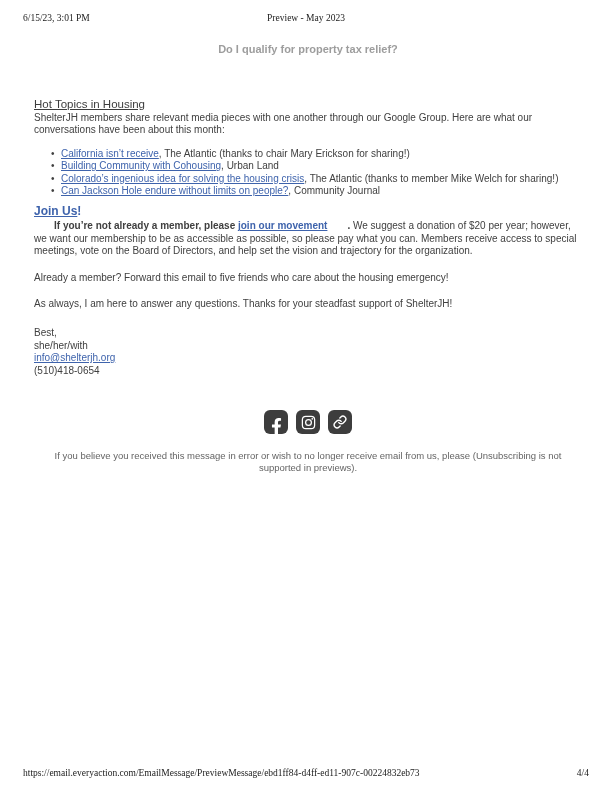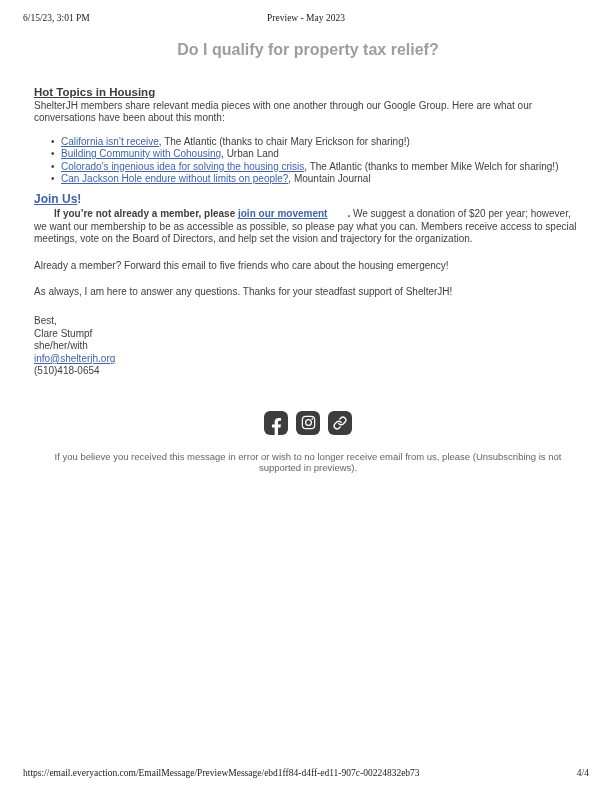--- a/index.html
+++ b/index.html
@@ -21,24 +21,24 @@
     position:absolute; left:50%; transform:translateX(-50%); white-space:nowrap;
   }
   .print-footer { bottom:14px; display:flex; justify-content:space-between; }
   
   .content {
     position:absolute; top:0; left:34px; width:548px;
     font-size:10px; line-height:12.4px; color:#404040;
   }
   .subject {
     margin-top:42px; text-align:center;
-    font-size:16px; font-weight:bold; color:#9d9d9d; line-height:15px;
+    font-size:11px; font-weight:bold; color:#9d9d9d; line-height:15px;
   }
   .hot-heading {
-    margin-top:28px; font-size:11.5px; font-weight:bold;
+    margin-top:40px; font-size:11.5px; font-weight:normal;
     text-decoration:underline; color:#3d3d3d; line-height:14px;
   }
   .intro { margin:1px 0 0; }
   ul.topics { list-style:none; margin:11px 0 0; padding:0 0 0 18px; }
   ul.topics li { position:relative; padding-left:9px; }
   ul.topics li::before {
     content:"\2022"; position:absolute; left:-1px; top:0; color:#404040;
   }
   .link { color:#3e63ac; text-decoration:underline; cursor:pointer; }
   .join-heading { margin-top:7px; font-size:12px; font-weight:bold; line-height:14px; }
@@ -85,39 +85,38 @@
       <li>
         <a class="link">California isn’t receive</a><span>, The Atlantic (thanks to chair Mary Erickson for sharing!)</span>
       </li>
       <li>
         <a class="link">Building Community with Cohousing</a><span>, Urban Land</span>
       </li>
       <li>
         <a class="link">Colorado’s ingenious idea for solving the housing crisis</a><span>, The Atlantic (thanks to member Mike Welch for sharing!)</span>
       </li>
       <li>
-        <a class="link">Can Jackson Hole endure without limits on people?</a><span>, Mountain Journal</span>
+        <a class="link">Can Jackson Hole endure without limits on people?</a><span>, Community Journal</span>
       </li>
     </ul>
 
     <div class="join-heading">
       <a class="link">Join Us</a><span class="bang link">!</span>
     </div>
 
     <p class="join-para">
       <b>If you’re not already a member, please </b><a class="link" style="font-weight:bold">join our movement</a><b>.</b><span> We suggest a donation of $20 per year; however, we want our membership to be as accessible as possible, so please pay what you can. Members receive access to special meetings, vote on the Board of Directors, and help set the vision and trajectory for the organization.</span>
     </p>
 
     <p class="plain">Already a member? Forward this email to five friends who care about the housing emergency!</p>
 
     <p class="plain">As always, I am here to answer any questions. Thanks for your steadfast support of ShelterJH!</p>
 
     <div class="signature">
       <div>Best,</div>
-      <div>Clare Stumpf</div>
       <div>she/her/with</div>
       <div><a class="link">info@shelterjh.org</a></div>
       <div>(510)418-0654</div>
     </div>
 
     <div class="social-row">
       <div class="social-btn">
         <span>
           <svg class="fb" viewBox="0 0 320 512" width="11" height="17" fill="#ffffff">
               <path d="M279.14 288l14.22-92.66h-88.91v-60.13c0-25.35 12.42-50.06 52.24-50.06h40.42V6.26S260.43 0 225.36 0c-73.22 0-121.08 44.38-121.08 124.72v70.62H22.89V288h81.39v224h100.17V288z"></path>

